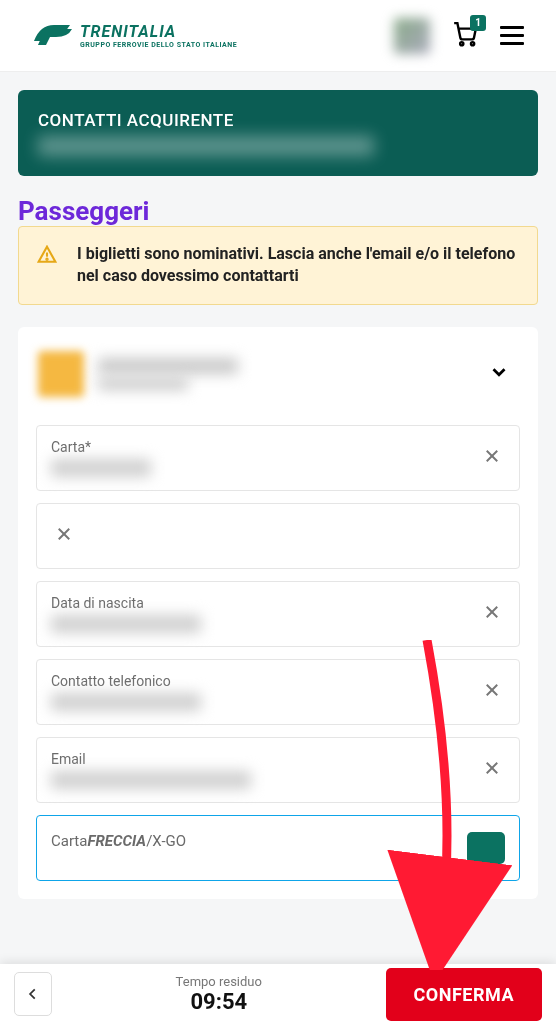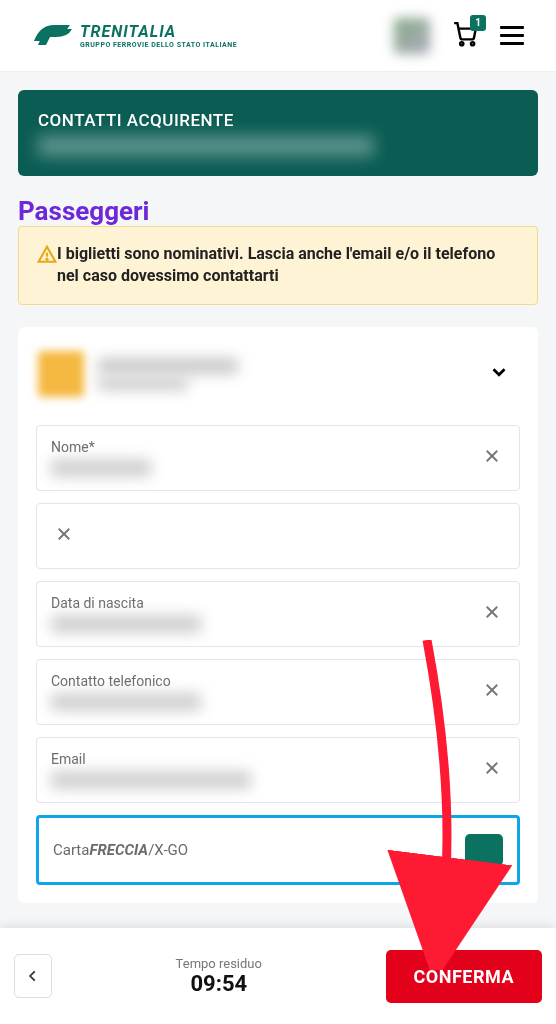--- a/index.html
+++ b/index.html
@@ -19,21 +19,21 @@
     .hamburger span { width: 24px; height: 3px; background: #000; border-radius: 1px; }
 
     .content { padding: 18px; }
     
     .buyer-card { background: #0b5d54; color: #fff; border-radius: 6px; padding: 20px 20px; margin-bottom: 20px; }
     .buyer-title { font-size: 17px; font-weight: 500; letter-spacing: 0.5px; margin-bottom: 6px; }
     .buyer-blur { filter: blur(8px); background: rgba(255,255,255,0.35); height: 20px; width: 70%; border-radius: 2px; }
 
     .section-title { font-size: 26px; font-weight: 700; color: #6d28d9; }
 
-    .notice { background: #fff3d6; border: 1px solid #f2d98f; border-radius: 4px; padding: 16px 18px; display: flex; gap: 0; margin-bottom: 22px; }
+    .notice { background: #fff3d6; border: 1px solid #f2d98f; border-radius: 4px; padding: 16px 18px; display: flex; gap: 20px; margin-bottom: 22px; }
     .notice-icon { color: #e6a817; flex-shrink: 0; margin-top: 2px; }
     .notice-text { font-size: 16px; font-weight: 700; color: #222; line-height: 1.4; }
 
     .passenger-card { background: #fff; border-radius: 6px; padding: 18px; }
     .p-header { display: flex; align-items: center; justify-content: space-between; padding: 6px 10px 16px 2px; }
     .p-avatar-wrap { display: flex; align-items: center; gap: 14px; }
     .p-avatar { width: 46px; height: 46px; background: #f5b841; filter: blur(4px); border-radius: 4px; }
     .p-info { display: flex; flex-direction: column; gap: 4px; }
     .p-info-blur { filter: blur(7px); background: #c9c9c9; height: 16px; width: 140px; border-radius: 2px; }
     .p-info-blur.sm { width: 90px; height: 12px; }
@@ -41,26 +41,26 @@
 
     .field { border: 1px solid #e5e5e5; border-radius: 4px; margin-top: 12px; padding: 12px 14px; display: flex; align-items: center; justify-content: space-between; min-height: 66px; }
     .field-left { flex: 1; }
     .field-label { font-size: 14px; color: #6a6a6a; margin-bottom: 4px; }
     .field-blur { filter: blur(7px); background: #d0d0d0; height: 18px; width: 120px; border-radius: 2px; }
     .field-blur.w2 { width: 100px; }
     .field-blur.w3 { width: 150px; }
     .field-blur.w4 { width: 200px; }
     .clear-x { color: #777; font-size: 22px; cursor: pointer; padding: 4px; }
 
-    .field-carta { border: 3px solid #0ea5e9; border-radius: 4px; margin-top: 12px; padding: 16px 14px; display: flex; align-items: center; justify-content: space-between; }
+    .field-carta { border: 1px solid #0ea5e9; border-radius: 4px; margin-top: 12px; padding: 16px 14px; display: flex; justify-content: space-between; }
     .carta-label { font-size: 15px; color: #6a6a6a; }
     .carta-label .fr { font-style: italic; font-weight: 700; }
     .carta-side { width: 38px; height: 32px; background: #0b7261; border-radius: 5px; }
 
-    .bottom-bar { position: absolute; bottom: 0; left: 0; right: 0; background: #fff; height: 96px; display: flex; align-items: center; padding: 0 14px; box-shadow: 0 -2px 10px rgba(0,0,0,0.1); gap: 12px; }
+    .bottom-bar { position: absolute; bottom: 0; left: 0; right: 0; background: #fff; height: 60px; display: flex; align-items: center; padding: 0 14px; box-shadow: 0 -2px 10px rgba(0,0,0,0.1); gap: 12px; }
     .back-btn { width: 38px; height: 44px; border: 1px solid #ddd; border-radius: 5px; display: flex; align-items: center; justify-content: center; cursor: pointer; background:#fff; }
     .timer-wrap { flex: 1; text-align: center; }
     .timer-label { font-size: 13px; color: #777; }
     .timer-value { font-size: 22px; font-weight: 700; color: #111; }
     .confirm-btn { background: #e2001a; color: #ffffff; font-weight: 700; font-size: 18px; border: none; border-radius: 5px; padding: 16px 28px; cursor: pointer; letter-spacing: 0.5px; }
 
     .arrow-overlay { position: absolute; pointer-events: none; }
   </style>
 </head>
 <body>
@@ -126,21 +126,21 @@
       </div>
       <span class="chevron">
         <svg width="22" height="22" viewBox="0 0 24 24" fill="none" stroke="#000" stroke-width="3">
             <polyline points="6 9 12 15 18 9"></polyline>
           </svg>
       </span>
     </div>
 
     <div class="field">
       <div class="field-left">
-        <div class="field-label">Nome*</div>
+        <div class="field-label">Carta*</div>
         <div class="field-blur w2"></div>
       </div>
       <span class="clear-x">
         <svg width="18" height="18" viewBox="0 0 24 24" fill="none" stroke="currentColor" stroke-width="2.5">
             <line x1="5" y1="5" x2="19" y2="19"></line>
             <line x1="19" y1="5" x2="5" y2="19"></line>
           </svg>
       </span>
     </div>
 

